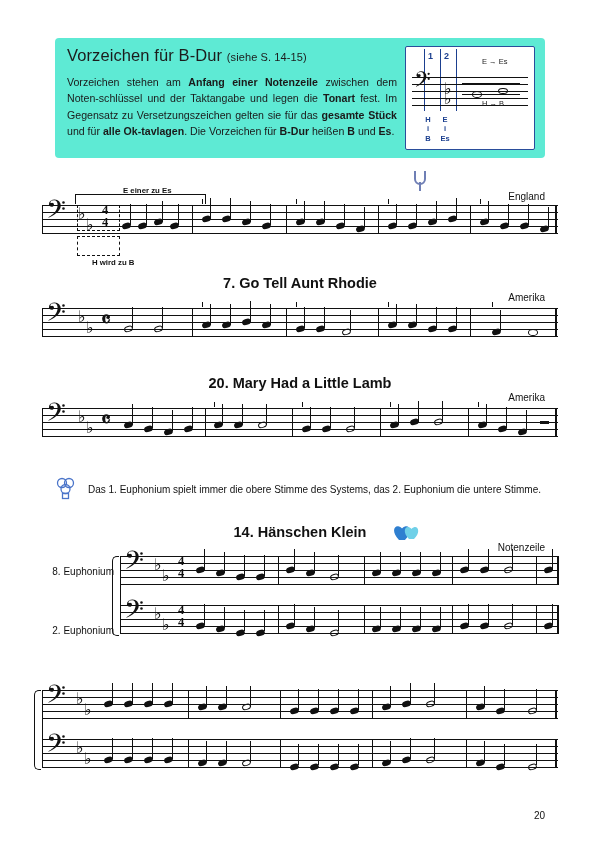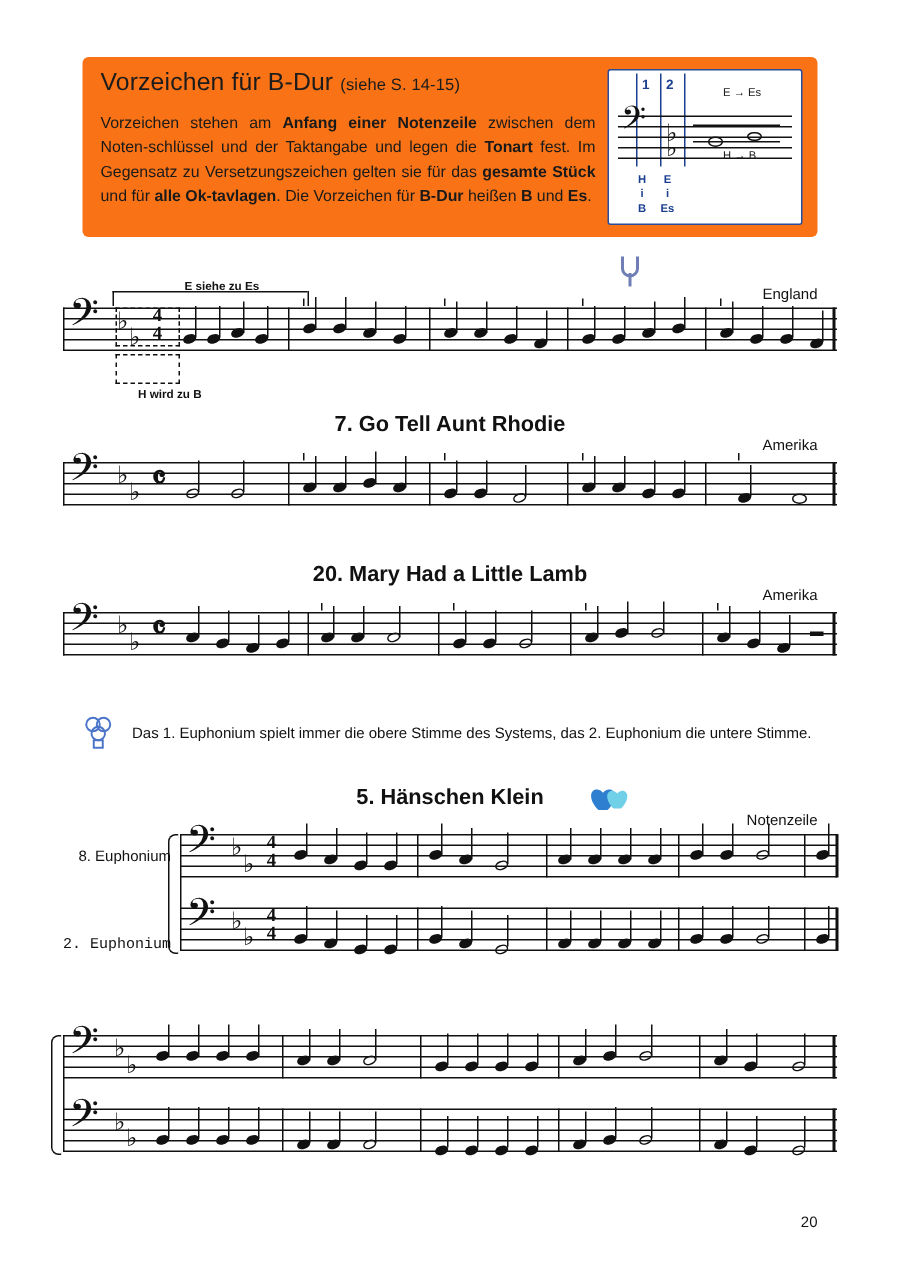--- a/index.html
+++ b/index.html
@@ -18,21 +18,21 @@
     overflow: hidden;
   }
 
   
   .infobox {
     position: absolute;
     left: 55px;
     top: 38px;
     width: 490px;
     height: 120px;
-    background: #f97316;
+    background: #5eead4;
     border-radius: 4px;
   }
   .infobox-title {
     position: absolute;
     left: 12px;
     top: 8px;
     font-size: 16.5px;
     color: #1c1c1c;
     letter-spacing: .1px;
   }
@@ -304,21 +304,21 @@
     </div>
   </div>
 
   <svg class="icon-svg" style="left:412px; top:170px;" width="16" height="22" viewBox="0 0 16 22">
     <path d="M3 1 L3 9 a5 5 0 0 0 10 0 L13 1" fill="none" stroke="#6f7fb5" stroke-width="2"></path>
     <rect x="7" y="12" width="2" height="9" fill="#6f7fb5"></rect>
   </svg>
   <div class="origin" style="top:191px;">England</div>
 
   <div class="ann-label" style="left:123px; top:186px;">
-    <b>E siehe zu Es</b>
+    <b>E einer zu Es</b>
   </div>
   <div class="ann-line" style="left:75px; top:194px; width:1px; height:10px;"></div>
   <div class="ann-line" style="left:75px; top:194px; width:130px; height:1px;"></div>
   <div class="ann-line" style="left:205px; top:194px; width:1px; height:10px;"></div>
   <div class="ann-box" style="left:77px; top:205px; width:43px; height:26px;"></div>
   <div class="ann-box" style="left:77px; top:236px; width:43px; height:20px;"></div>
   <div class="ann-label" style="left:92px; top:258px;">
     <b>H wird zu B</b>
   </div>
 
@@ -528,29 +528,29 @@
   </div>
 
   <svg class="tip-icon" style="top:476px;" width="22" height="24" viewBox="0 0 22 24">
     <circle cx="7" cy="7" r="4.5" fill="none" stroke="#4a74c9" stroke-width="1.3"></circle>
     <circle cx="14" cy="7" r="4.5" fill="none" stroke="#4a74c9" stroke-width="1.3"></circle>
     <circle cx="10.5" cy="13" r="4.5" fill="none" stroke="#4a74c9" stroke-width="1.3"></circle>
     <rect x="7.5" y="17.5" width="6" height="5" fill="none" stroke="#4a74c9" stroke-width="1.3"></rect>
   </svg>
   <div class="tip-text" style="top:484px;">Das 1. Euphonium spielt immer die obere Stimme des Systems, das 2. Euphonium die untere Stimme.</div>
 
-  <div class="song-title" style="top:524px;">5. Hänschen Klein</div>
+  <div class="song-title" style="top:524px;">14. Hänschen Klein</div>
   <svg class="icon-svg" style="left:393px; top:522px;" width="26" height="20" viewBox="0 0 26 20">
     <path d="M6 18 C-2 10 1 3 6 4.5 C8 5 9 6.5 9 6.5 C9 6.5 10 5 12 4.5 C17 3 20 10 12 18 Z" fill="#2f7fd0"></path>
     <path d="M16 17 C9 10 12 4 16 5.3 C17.7 5.8 18.5 7 18.5 7 C18.5 7 19.3 5.8 21 5.3 C25 4 28 10 21 17 Z" fill="#6fd0e8"></path>
   </svg>
   <div class="origin" style="top:542px;">Notenzeile</div>
 
   <div class="part-label" style="left:34px; top:566px;">8. Euphonium</div>
-  <div class="part-label" style="left:34px; top:625px;font-family:Liberation Mono, monospace;">2. Euphonium</div>
+  <div class="part-label" style="left:34px; top:625px;">2. Euphonium</div>
 
   <div class="system" style="left:120px; top:556px; width:438px;">
     <div class="brace" style="left:-8px; top:0; height:78px;"></div>
     <div class="barline" style="left:0px; top:0; height:78px;"></div>
 
     <div class="staff" style="top:0;">
       <div class="line" style="top:0px;"></div>
       <div class="line" style="top:7px;"></div>
       <div class="line" style="top:14px;"></div>
       <div class="line" style="top:21px;"></div>

